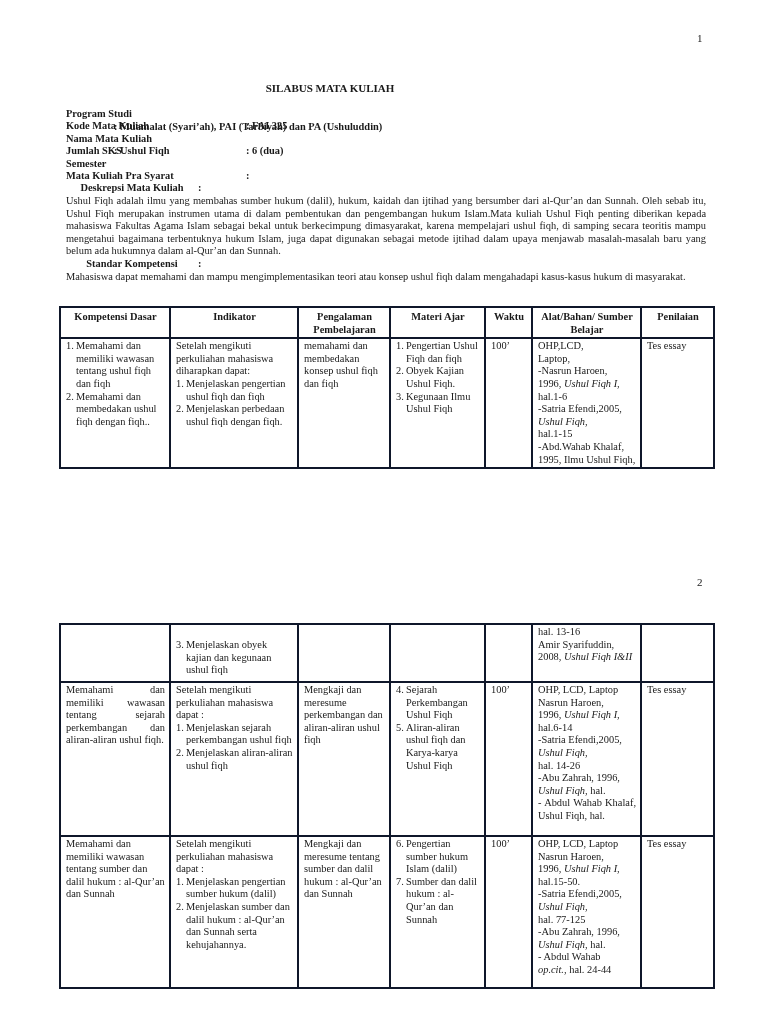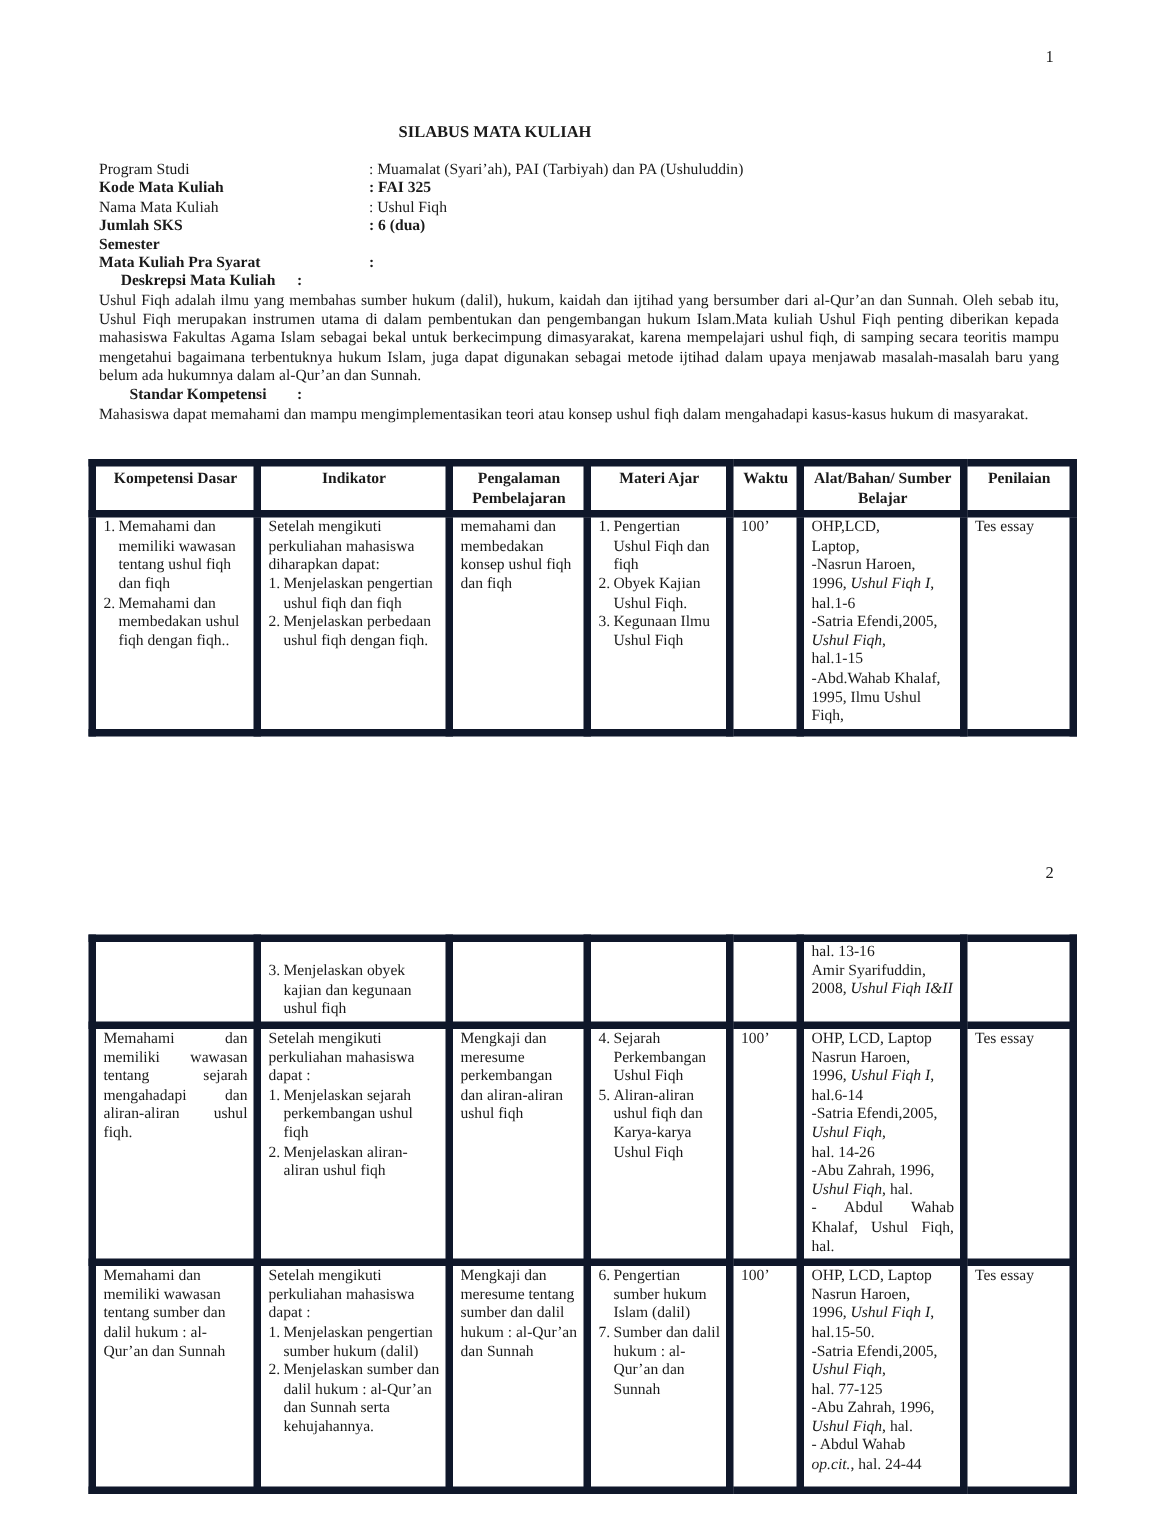--- a/index.html
+++ b/index.html
@@ -12,31 +12,31 @@
   #pn1 { left: 697px; top: 32px; }
   #pn2 { left: 697px; top: 576px; }
   .title {
     position: absolute; left: 0; width: 660px; top: 82px;
     text-align: center; font-weight: bold; font-size: 11px;
   }
   .meta { position: absolute; left: 66px; top: 108px; width: 640px; }
   .meta-row { display: flex; height: 12.4px; font-weight: bold; }
   .meta-row .lbl { width: 132px; }
   .meta-row .val { flex: 1; margin-left: 48px; }
-  .meta-row.bold { font-weight: normal; }
+  .meta-row.bold { font-weight: bold; flex-direction: column; }
   .para { text-align: justify; }
   .sec-head { font-weight: bold; display: flex; text-align: center; }
   .sec-head .lbl { width: 132px; }
 
   table.syl {
     position: absolute; border-collapse: collapse; table-layout: fixed;
     left: 59px; width: 654px;
   }
   table.syl td, table.syl th {
-    border: 5px solid #0f172a; vertical-align: top;
+    border: 2px solid #0f172a; vertical-align: top;
     padding: 1px 4px 1px 5px; font-weight: normal;
   }
   table.syl th { font-weight: bold; text-align: center; padding-top: 3px; }
   #t1 { top: 306px; }
   #t2 { top: 623px; }
   #t1 tr.hdr { height: 28px; }
   #t1 tr.r1 { height: 121px; }
   #t2 tr.c { height: 58px; }
   #t2 tr.r2 { height: 154px; }
   #t2 tr.r3 { height: 152px; }
@@ -175,21 +175,21 @@
     <td></td>
     <td></td>
     <td>
           <span class="line">hal. 13-16</span>
           <span class="line">Amir Syarifuddin,</span>
           <span class="line">2008, <i>Ushul Fiqh I&amp;II</i></span>
         </td>
     <td></td>
   </tr>
   <tr class="r2">
-    <td class="just">Memahami dan memiliki wawasan tentang sejarah mengahadapi dan aliran-aliran ushul fiqh.</td>
+    <td class="just">Memahami dan memiliki wawasan tentang sejarah perkembangan dan aliran-aliran ushul fiqh.</td>
     <td>
           <div>Setelah mengikuti perkuliahan mahasiswa dapat :</div>
           <ol class="num">
             <li><span class="n">1.</span>Menjelaskan sejarah perkembangan ushul fiqh</li>
             <li><span class="n">2.</span>Menjelaskan aliran-aliran ushul fiqh</li>
           </ol>
         </td>
     <td>Mengkaji dan meresume perkembangan dan aliran-aliran ushul fiqh</td>
     <td>
           <ol class="num">

